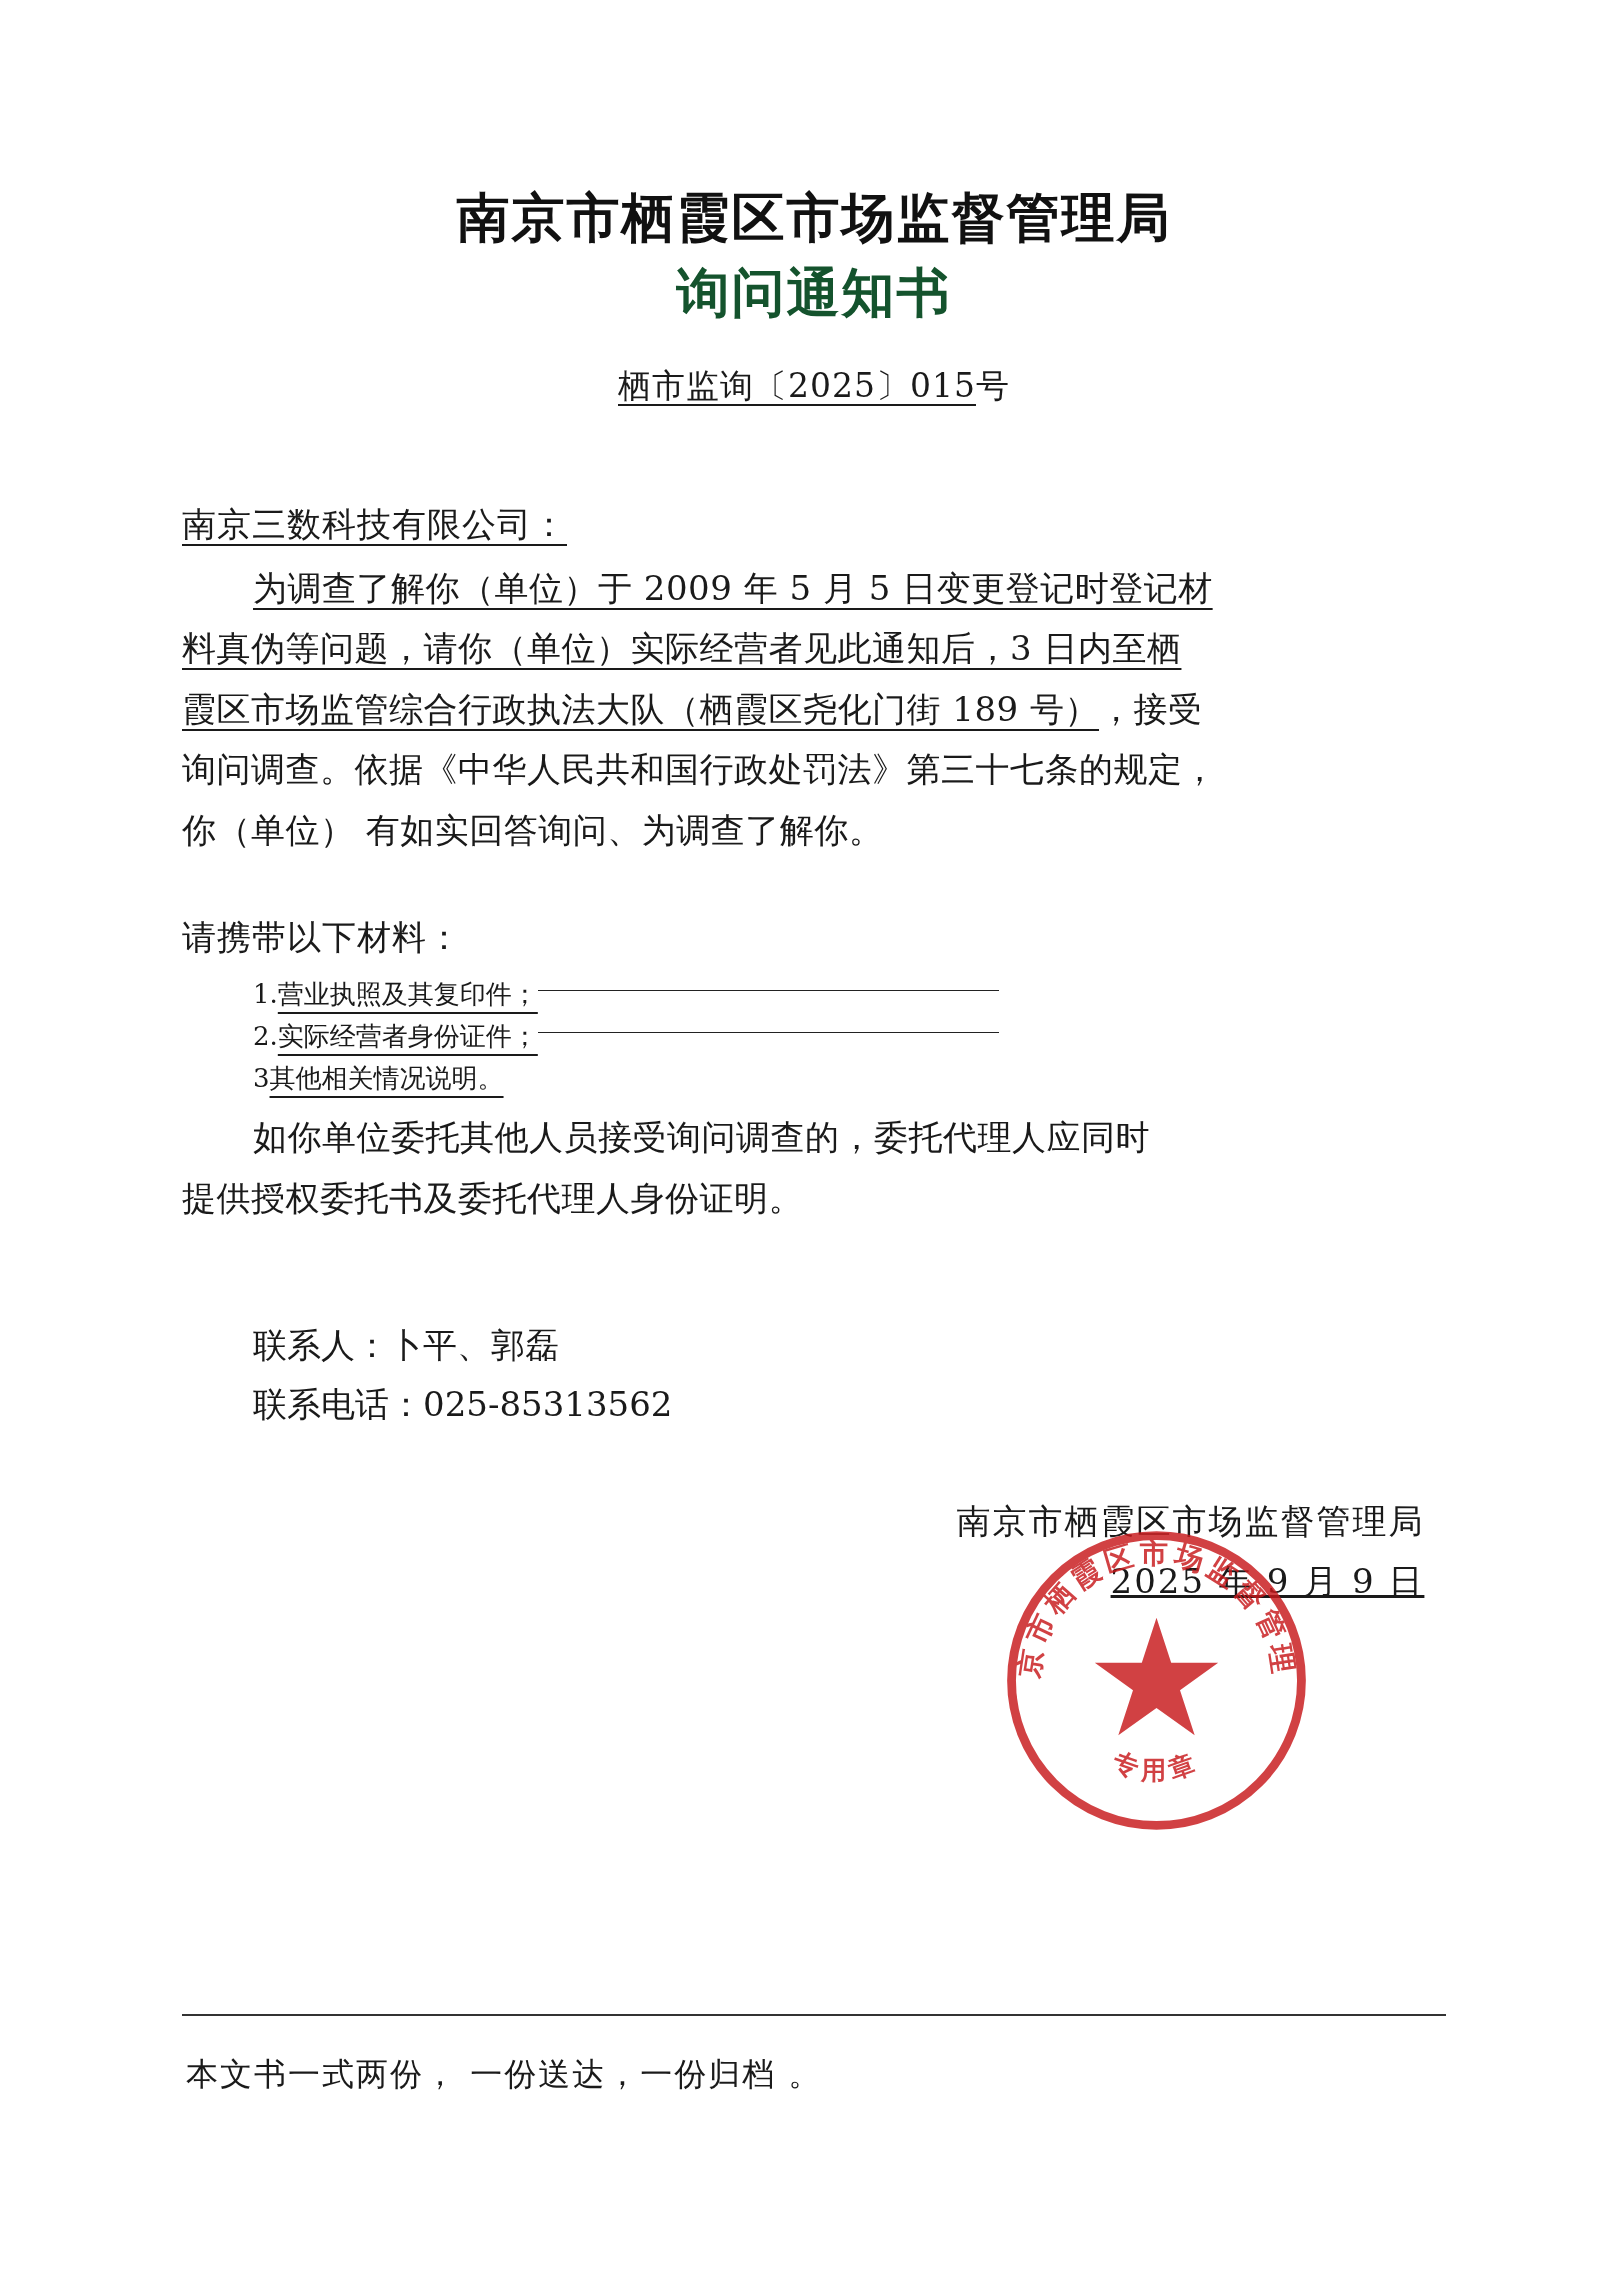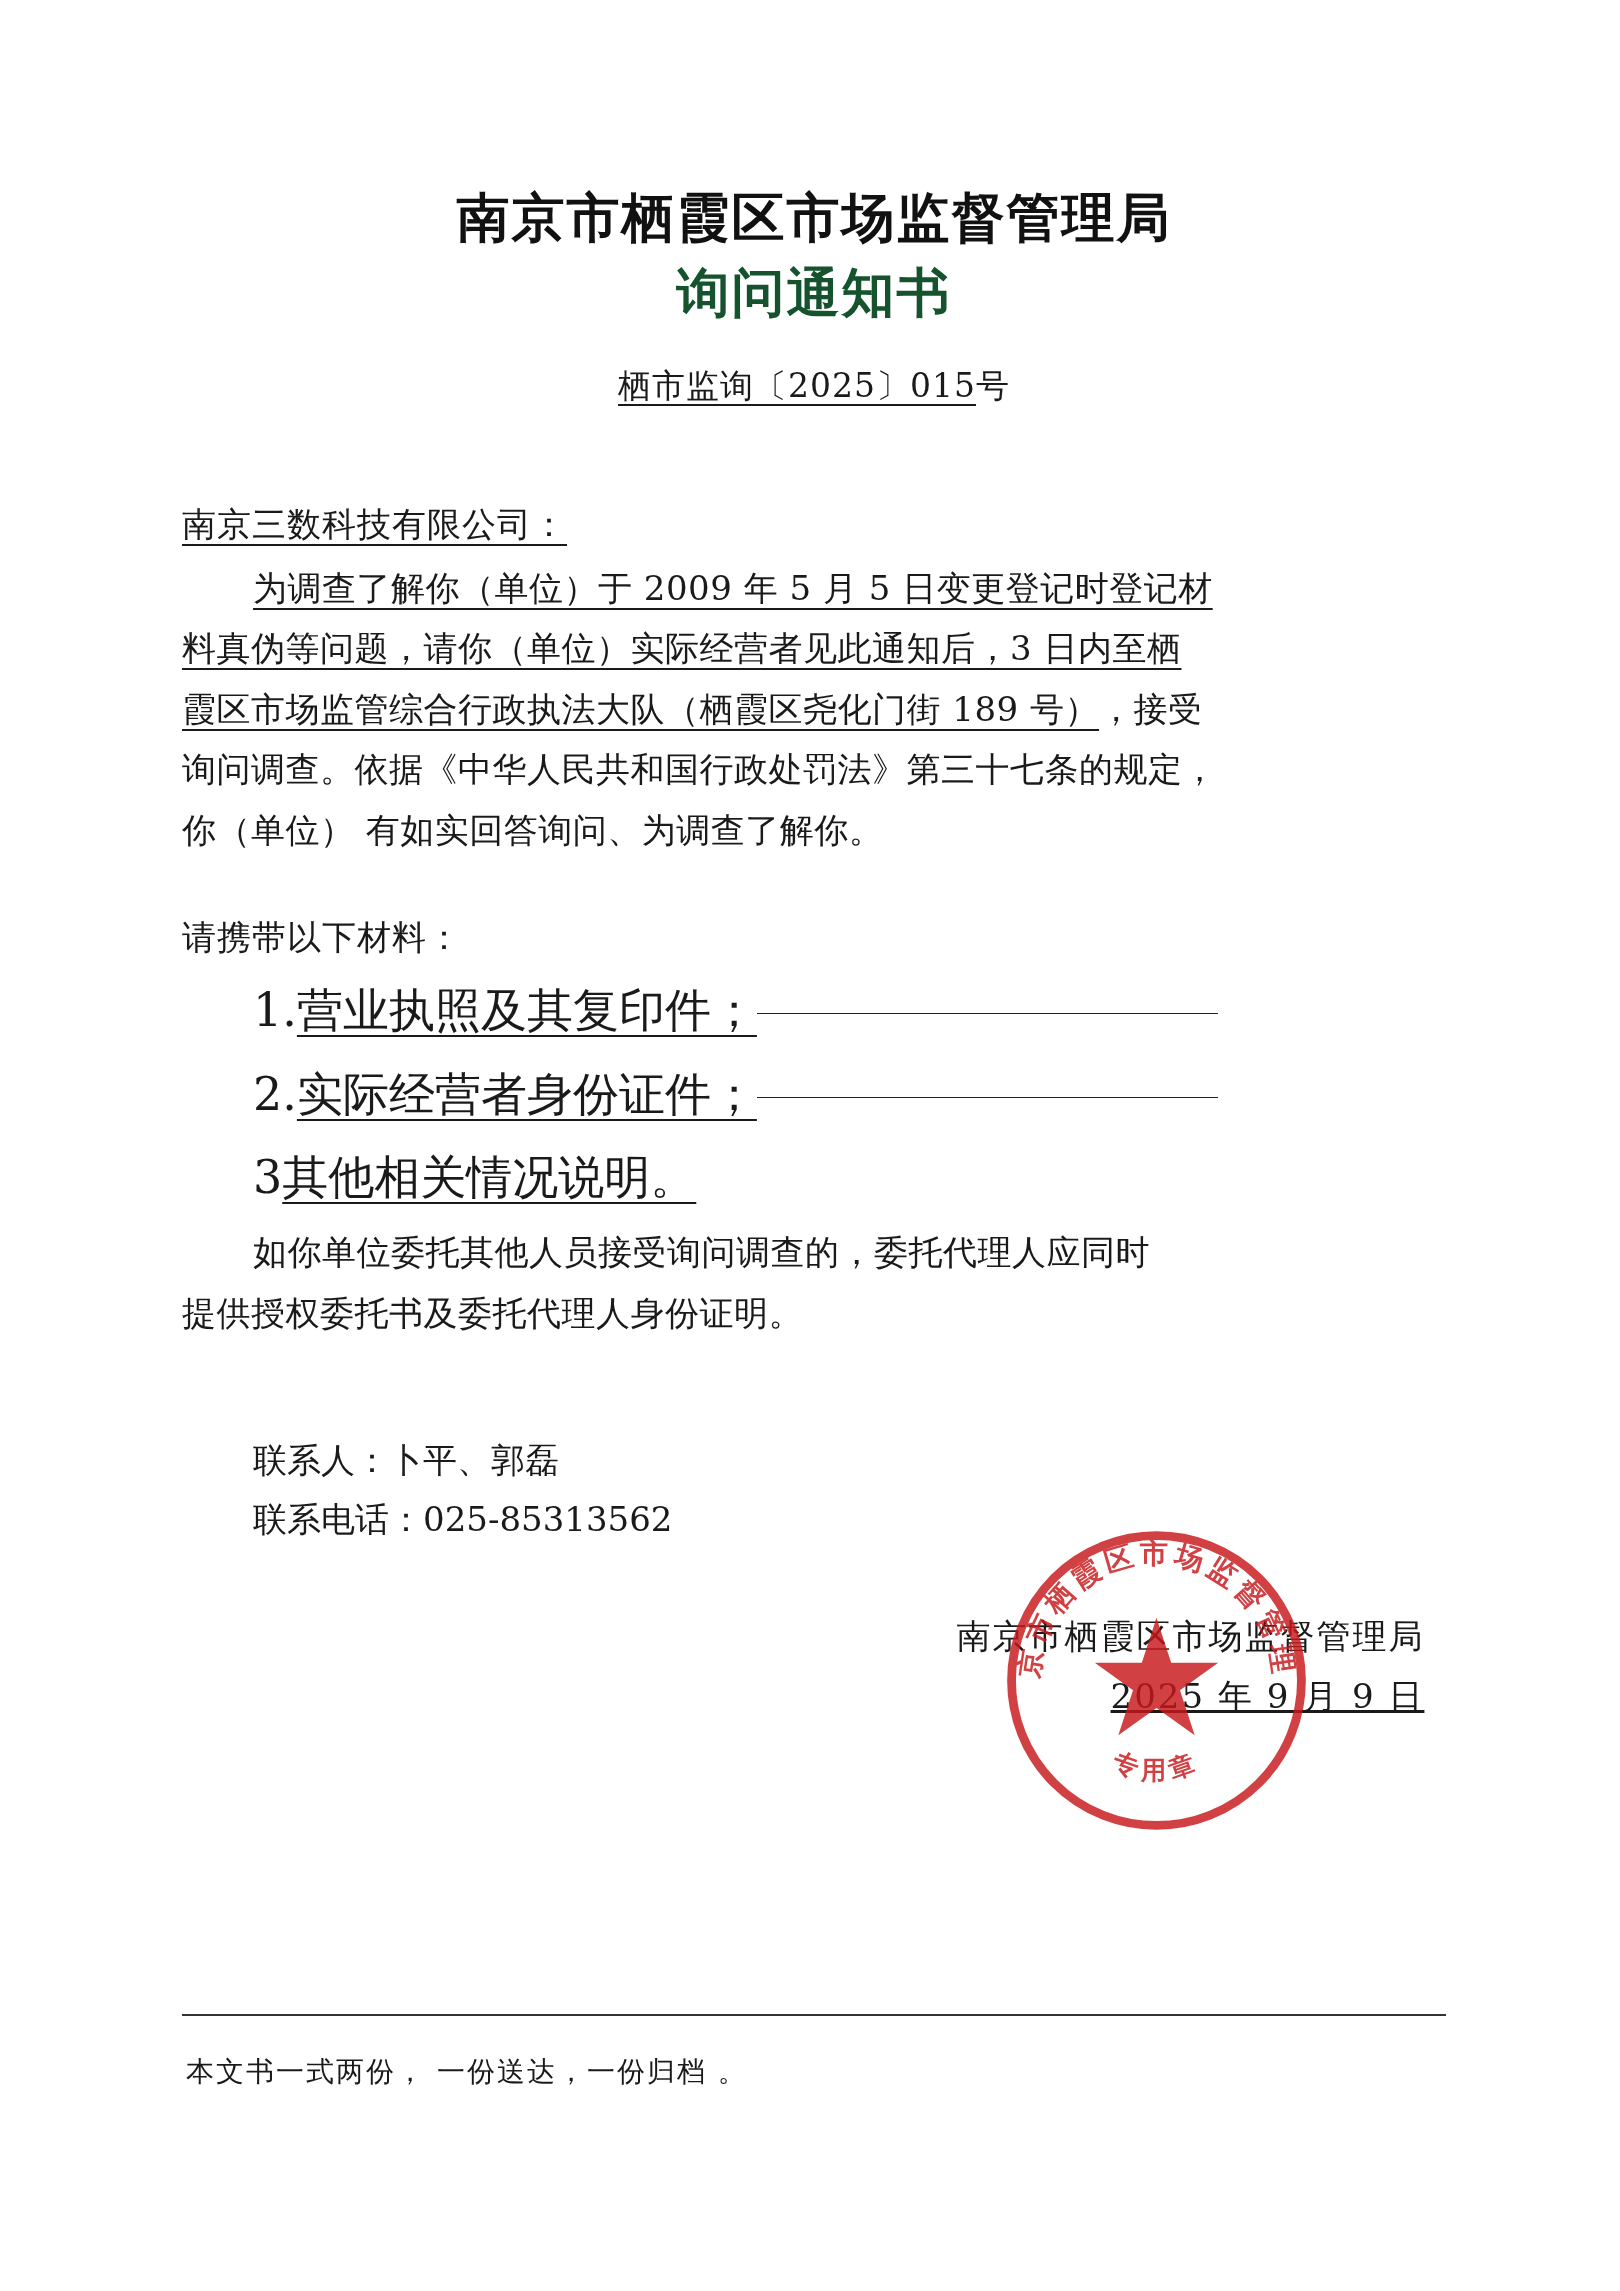--- a/index.html
+++ b/index.html
@@ -96,26 +96,25 @@
     letter-spacing: 1px;
   }
 
   .item-list {
     margin-top: 11.8px;
     list-style: none;
     padding: 0;
   }
   .item-row {
     display: block;
-    font-size: 46px;
+    font-size: 26px;
     line-height: 1.62;
     padding-left: 71px;
     position: relative;
     white-space: nowrap;
-    margin-top: 9px;
   }
   .item-row .num {
     display: inline-block;
   }
   .item-row .txt {
     display: inline-block;
     text-decoration: underline;
     text-underline-offset: 8.8px;
     text-decoration-thickness: 1.6px;
   }
@@ -170,21 +169,21 @@
     position: absolute;
     left: 182px;
     top: 2014px;
     width: 1264px;
     border-top: 2px solid #333;
   }
   .footer-note {
     position: absolute;
     left: 186px;
     top: 2053px;
-    font-size: 28px;
+    font-size: 32px;
     letter-spacing: 2px;
   }
 </style>
 </head>
 <body>
 
 <div class="page">
 
   <div class="doc-body">
 

